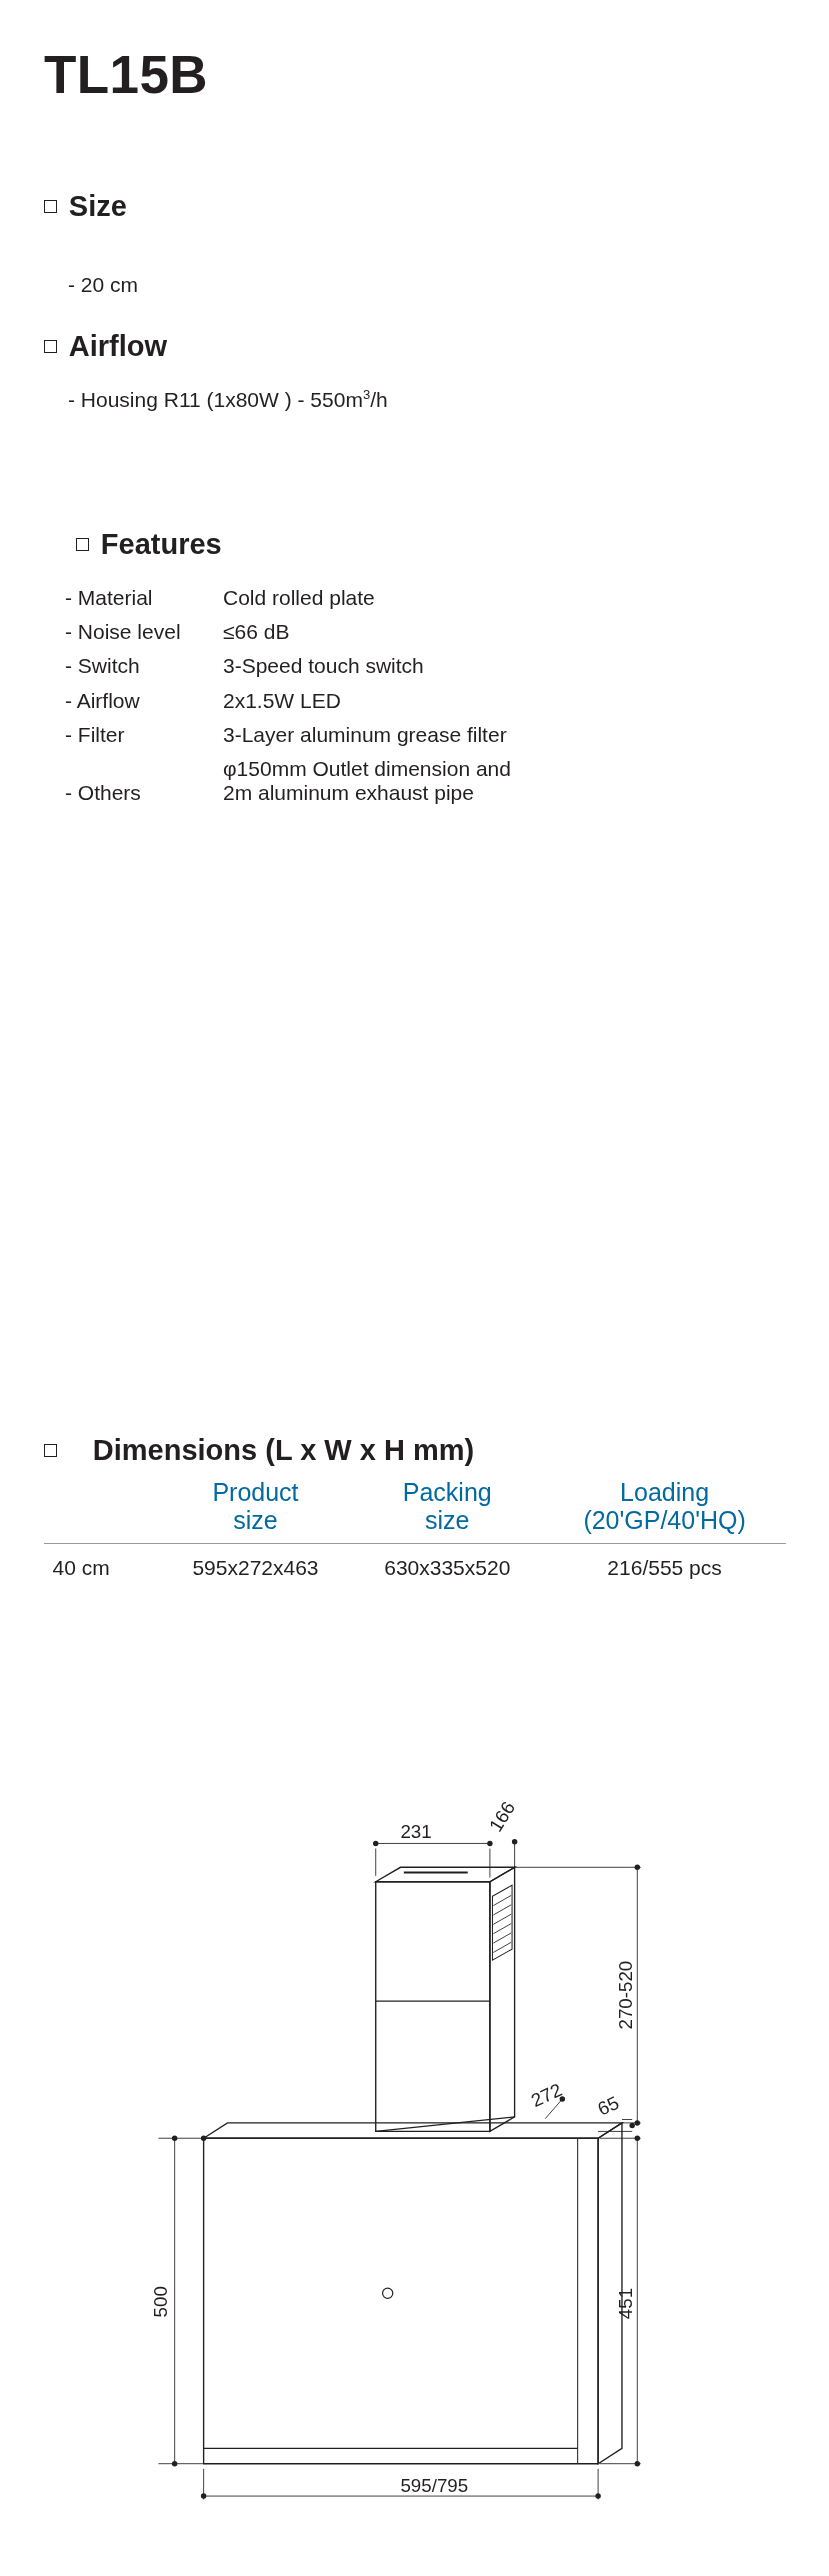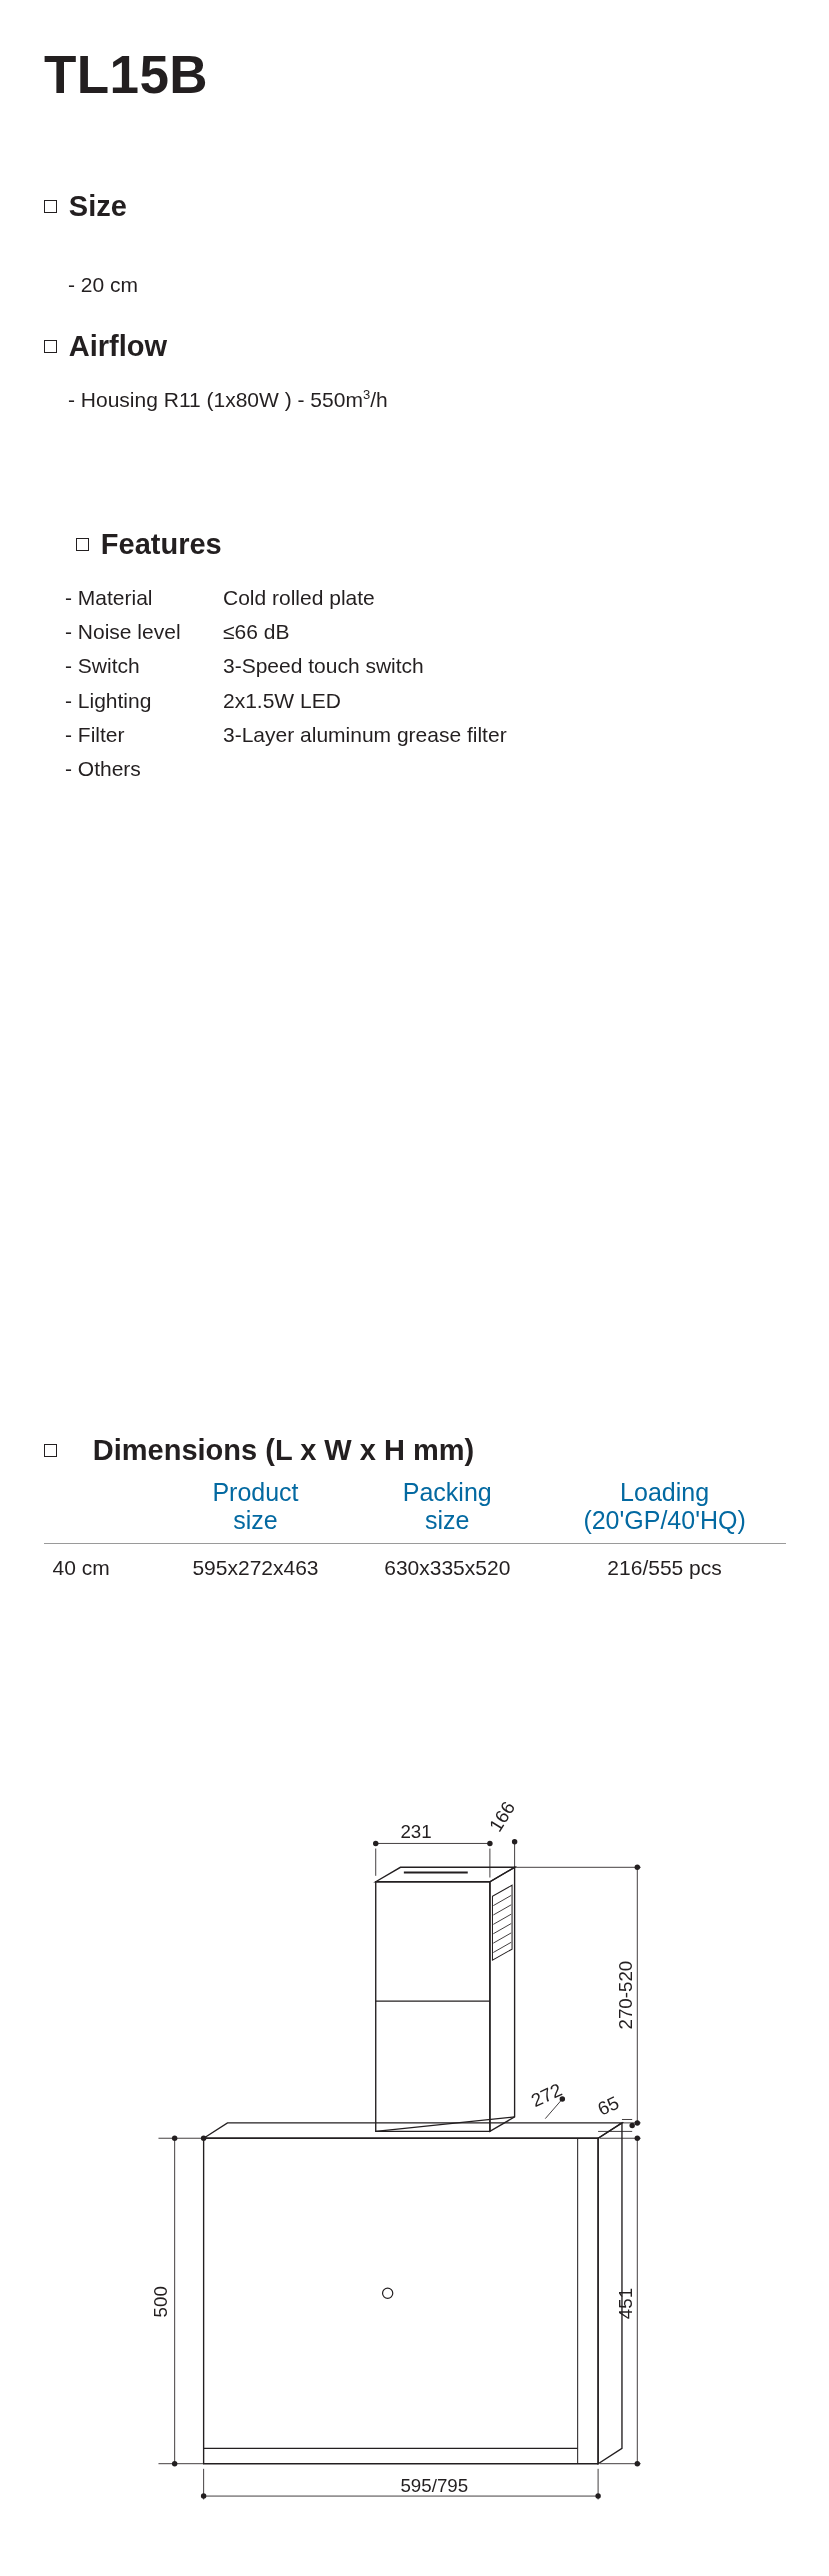--- a/index.html
+++ b/index.html
@@ -169,29 +169,31 @@
     </div>
     <div class="feat-row">
       <div class="feat-label">- Noise level</div>
       <div class="feat-value">≤66 dB</div>
     </div>
     <div class="feat-row">
       <div class="feat-label">- Switch</div>
       <div class="feat-value">3-Speed touch switch</div>
     </div>
     <div class="feat-row">
-      <div class="feat-label">- Lighting</div>
+      <div class="feat-label">- Airflow</div>
       <div class="feat-value">2x1.5W LED</div>
     </div>
     <div class="feat-row">
       <div class="feat-label">- Filter</div>
       <div class="feat-value">3-Layer aluminum grease filter</div>
     </div>
     <div class="feat-row">
       <div class="feat-label">- Others</div>
+      <div class="feat-value">φ150mm Outlet dimension and
+2m aluminum exhaust pipe</div>
     </div>
   </div>
 
   <div class="section-head dims-head">
     <span class="bullet-square"></span>
     <span class="sh-text">Dimensions (L x W x H mm)</span>
   </div>
 
   <table class="dims-table">
     <thead>

